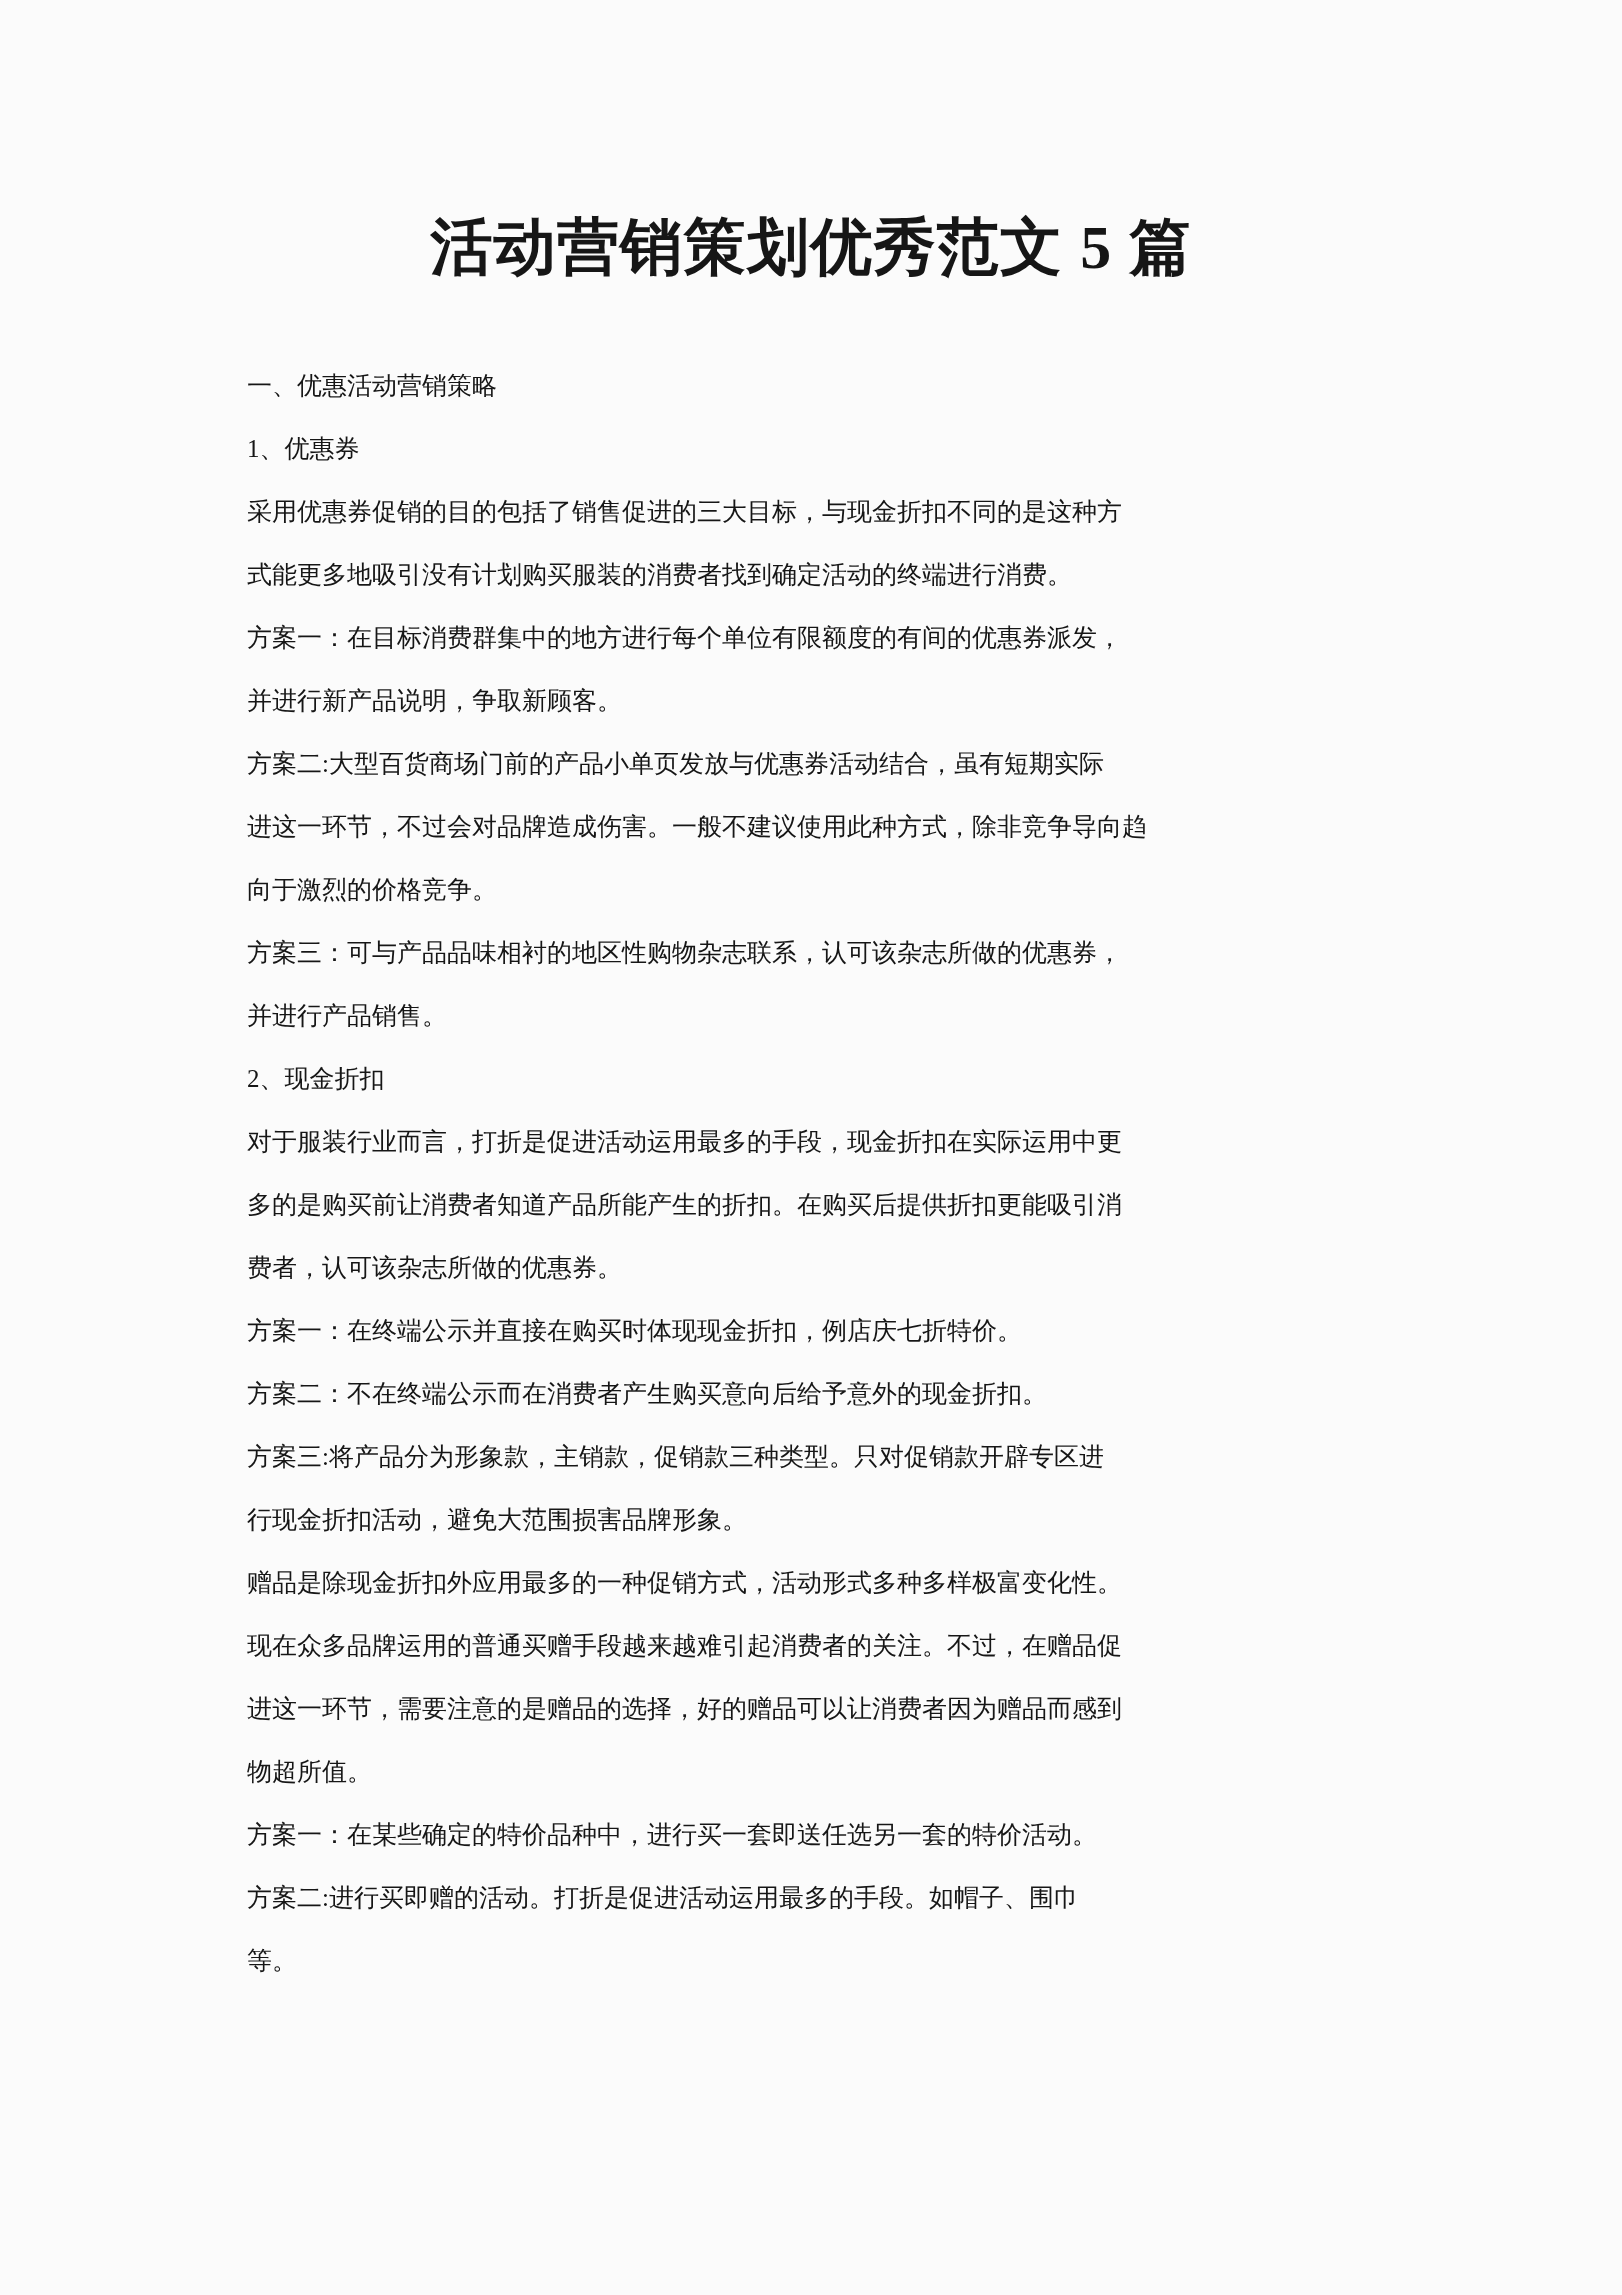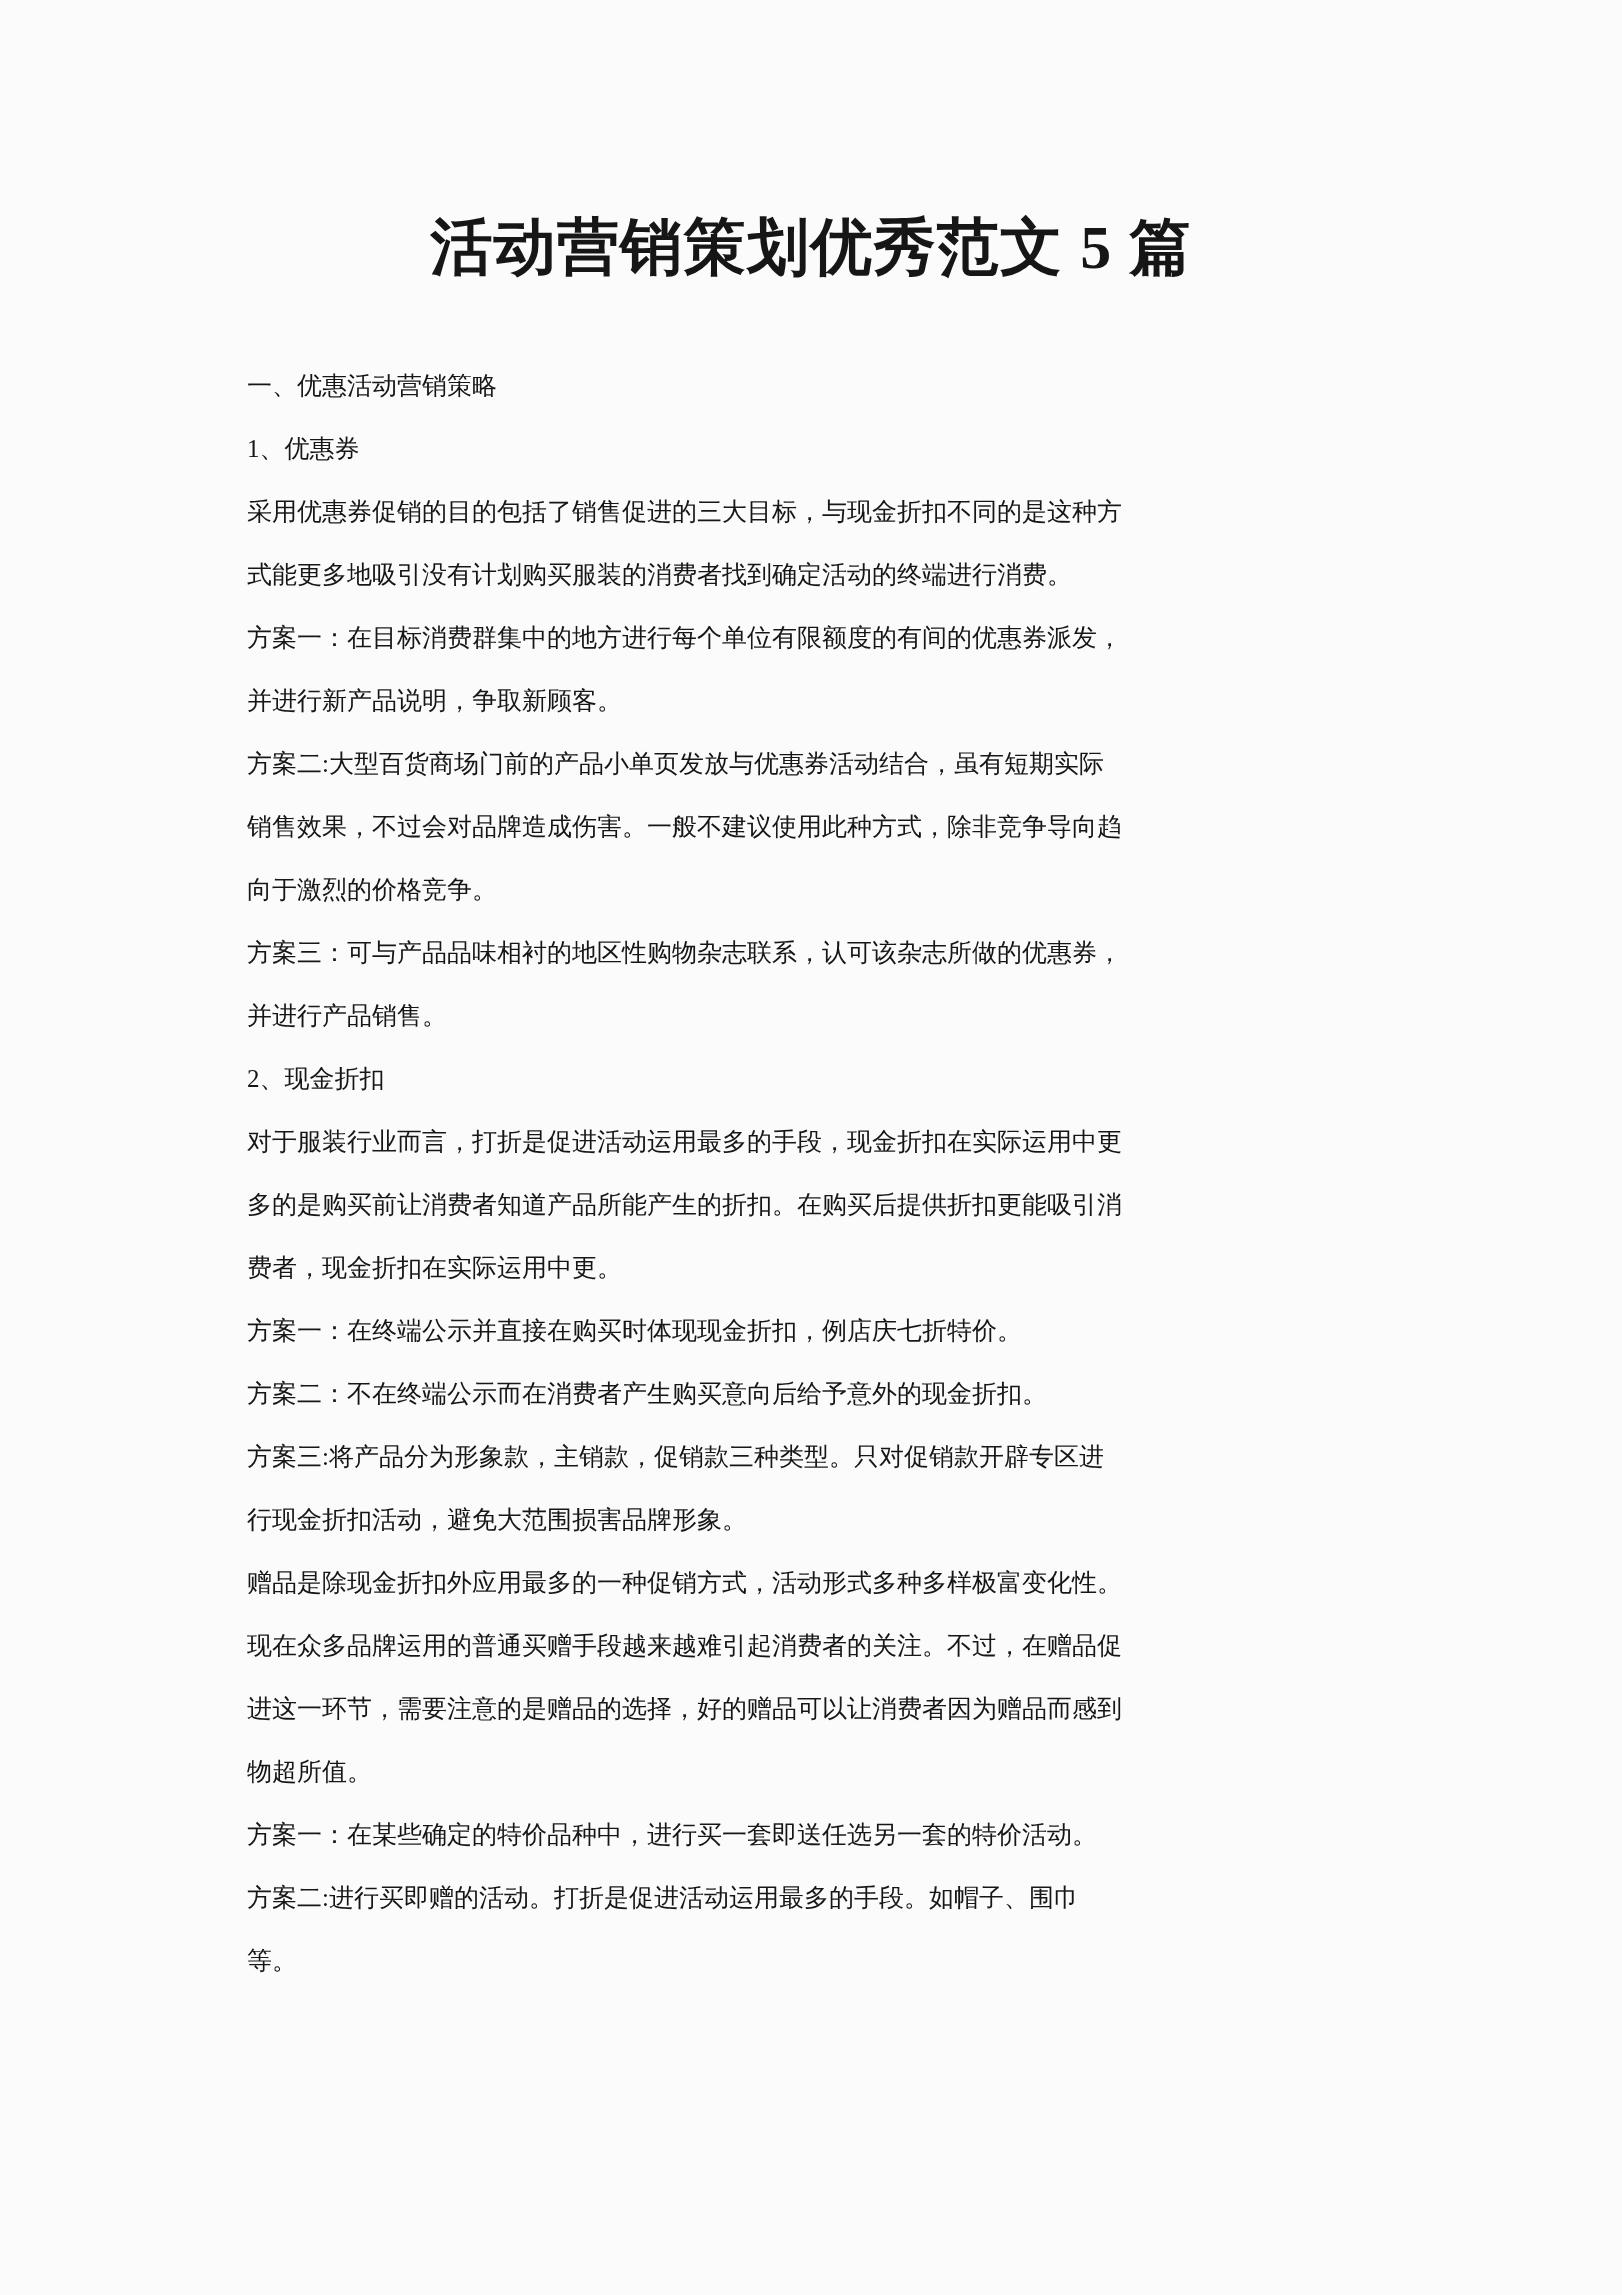--- a/index.html
+++ b/index.html
@@ -53,28 +53,28 @@
 <div class="page">
   <h1 class="doc-title">活动营销策划优秀范文 5 篇</h1>
   <div class="doc-body">
       <div class="text-line">一、优惠活动营销策略</div>
       <div class="text-line">1、优惠券</div>
       <div class="text-line">采用优惠券促销的目的包括了销售促进的三大目标，与现金折扣不同的是这种方</div>
       <div class="text-line">式能更多地吸引没有计划购买服装的消费者找到确定活动的终端进行消费。</div>
       <div class="text-line">方案一：在目标消费群集中的地方进行每个单位有限额度的有间的优惠券派发，</div>
       <div class="text-line">并进行新产品说明，争取新顾客。</div>
       <div class="text-line">方案二:大型百货商场门前的产品小单页发放与优惠券活动结合，虽有短期实际</div>
-      <div class="text-line">销售效果，不过会对品牌造成伤害。一般不建议使用此种方式，除非竞争导向趋</div>
+      <div class="text-line">进这一环节，不过会对品牌造成伤害。一般不建议使用此种方式，除非竞争导向趋</div>
       <div class="text-line">向于激烈的价格竞争。</div>
       <div class="text-line">方案三：可与产品品味相衬的地区性购物杂志联系，认可该杂志所做的优惠券，</div>
       <div class="text-line">并进行产品销售。</div>
       <div class="text-line">2、现金折扣</div>
       <div class="text-line">对于服装行业而言，打折是促进活动运用最多的手段，现金折扣在实际运用中更</div>
       <div class="text-line">多的是购买前让消费者知道产品所能产生的折扣。在购买后提供折扣更能吸引消</div>
-      <div class="text-line">费者，现金折扣在实际运用中更。</div>
+      <div class="text-line">费者，认可该杂志所做的优惠券。</div>
       <div class="text-line">方案一：在终端公示并直接在购买时体现现金折扣，例店庆七折特价。</div>
       <div class="text-line">方案二：不在终端公示而在消费者产生购买意向后给予意外的现金折扣。</div>
       <div class="text-line">方案三:将产品分为形象款，主销款，促销款三种类型。只对促销款开辟专区进</div>
       <div class="text-line">行现金折扣活动，避免大范围损害品牌形象。</div>
       <div class="text-line">赠品是除现金折扣外应用最多的一种促销方式，活动形式多种多样极富变化性。</div>
       <div class="text-line">现在众多品牌运用的普通买赠手段越来越难引起消费者的关注。不过，在赠品促</div>
       <div class="text-line">进这一环节，需要注意的是赠品的选择，好的赠品可以让消费者因为赠品而感到</div>
       <div class="text-line">物超所值。</div>
       <div class="text-line">方案一：在某些确定的特价品种中，进行买一套即送任选另一套的特价活动。</div>
       <div class="text-line">方案二:进行买即赠的活动。打折是促进活动运用最多的手段。如帽子、围巾</div>

